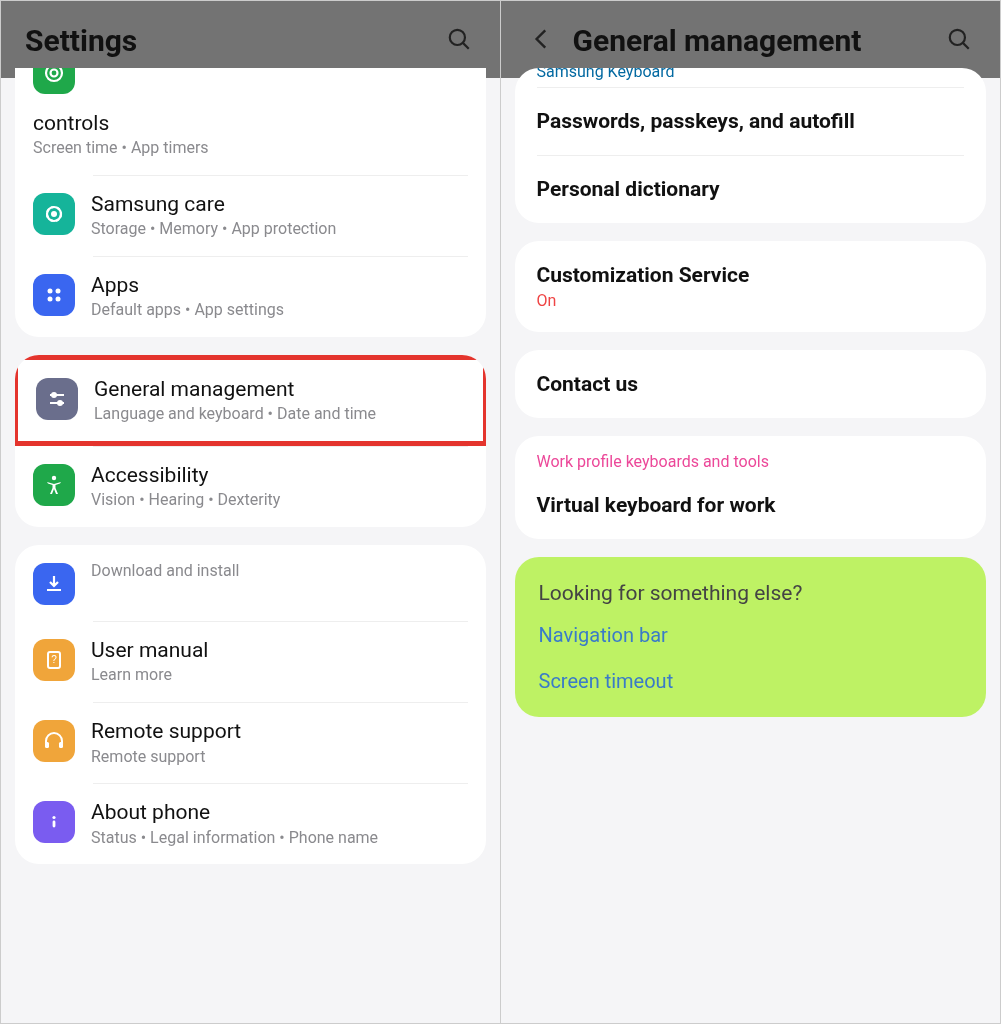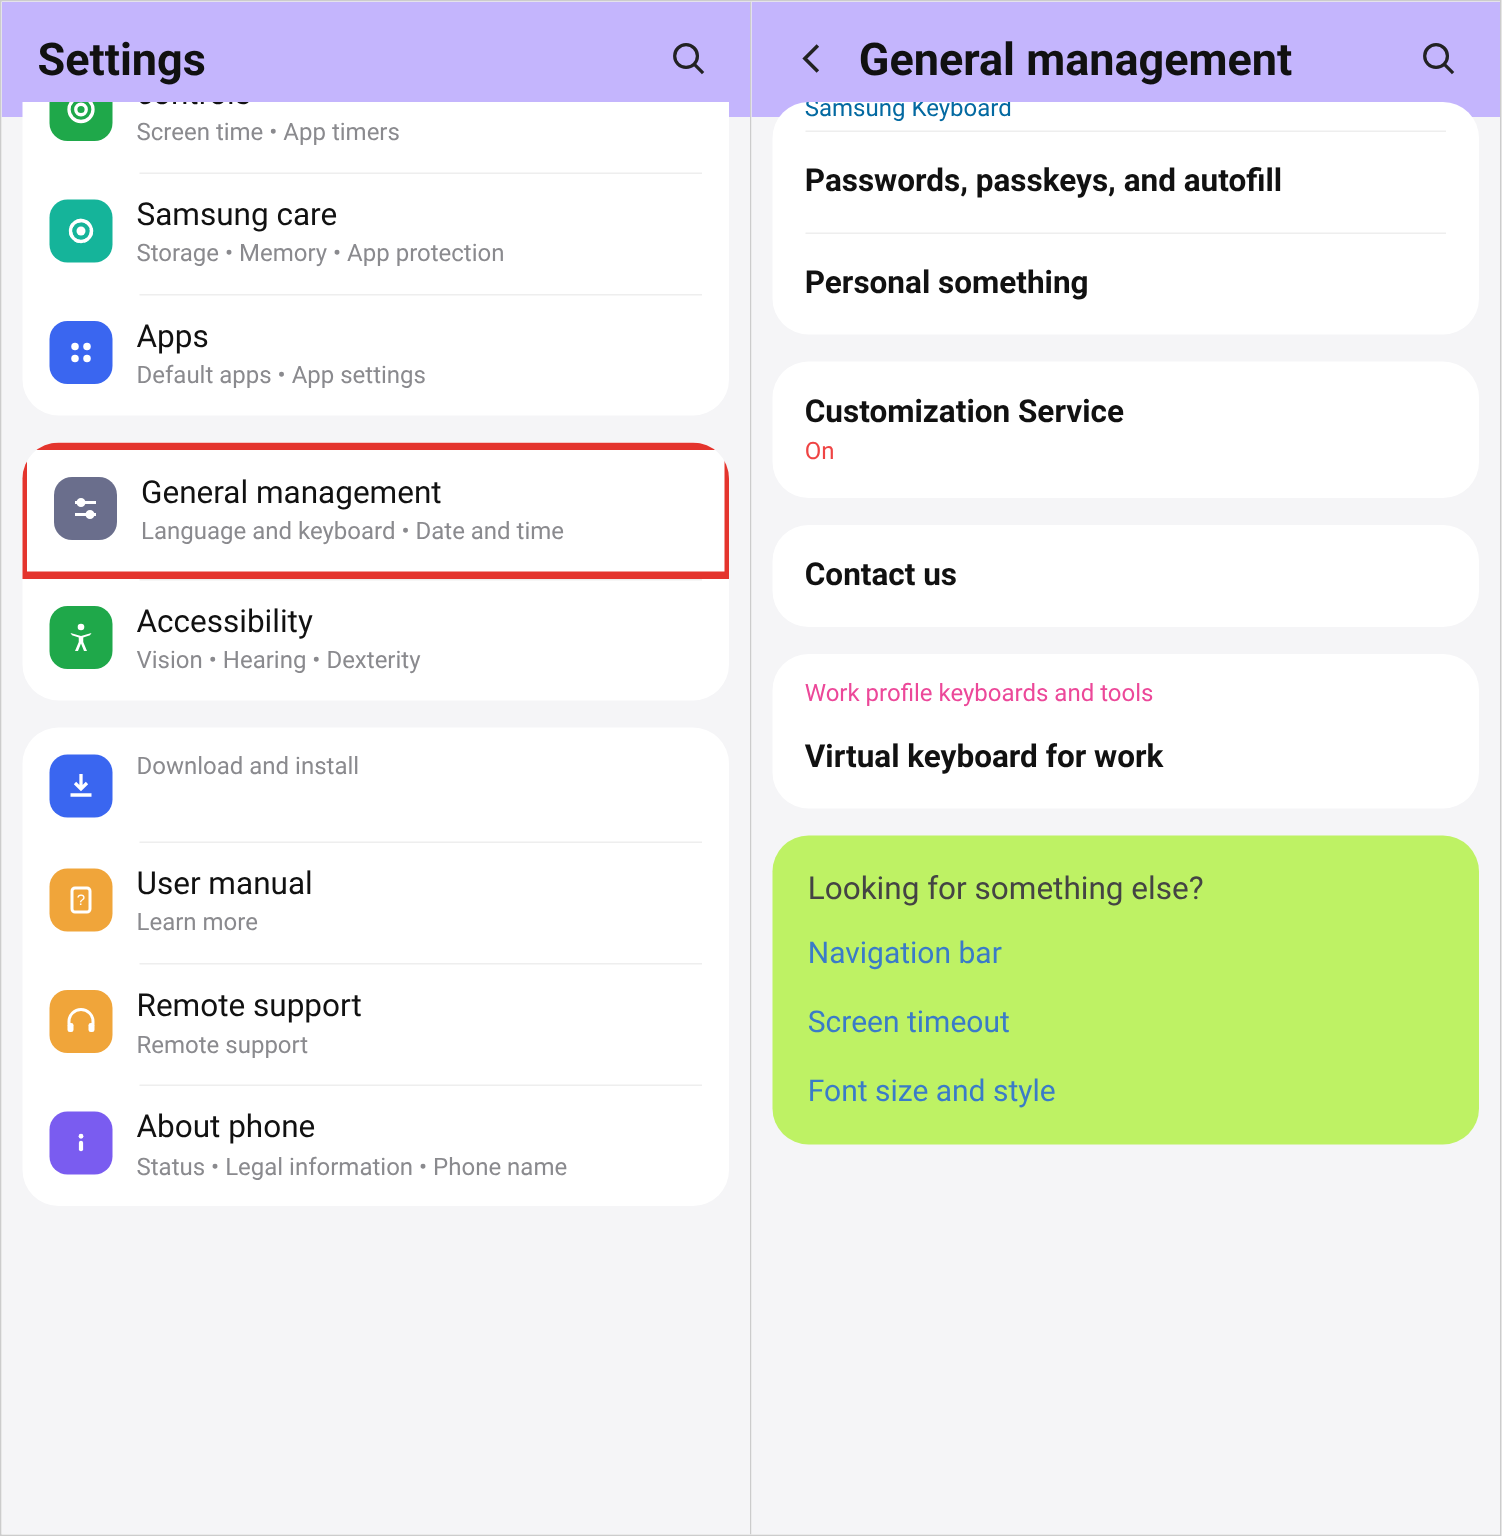--- a/index.html
+++ b/index.html
@@ -17,21 +17,21 @@
     background: #f5f5f7;
     overflow: hidden;
     position: relative;
   }
   .pane-left { border-right: 1px solid #ccc; }
   .header {
     display: flex;
     align-items: center;
     justify-content: space-between;
     padding: 22px 24px 20px 24px;
-    background: #c4b5fd;
+    background: #737373;
   }
   .header-left { display: flex; align-items: center; gap: 14px; }
   .title {
     font-size: 30px;
     font-weight: 700;
     color: #111;
   }
   .search-btn, .back-btn {
     background: none;
     border: none;
@@ -164,21 +164,21 @@
       <span>
         <svg viewBox="0 0 24 24" fill="none" stroke="currentColor" stroke-width="2">
             <circle cx="10.5" cy="10.5" r="7"></circle>
             <line x1="21" y1="21" x2="15.8" y2="15.8"></line>
           </svg>
       </span>
     </button>
   </div>
   <div class="content" id="left-content">
       <div class="card" style="margin-top: -10px; border-top-left-radius: 0px; border-top-right-radius: 0px;">
-        <div class="item" style="padding-top: 0px; margin-top: -18px;">
+        <div class="item" style="padding-top: 0px; margin-top: -18px; flex-direction: column;">
           <div class="icon-circle" style="background: rgb(31, 168, 74);">
             <svg viewBox="0 0 24 24" fill="none" stroke="white" stroke-width="2.2">
               <circle cx="12" cy="12" r="8"></circle>
               <circle cx="12" cy="12" r="3.5"></circle>
             </svg>
           </div>
           <div class="item-text">
             <div class="item-title">controls</div>
             <div class="item-sub">Screen time  •  App timers</div>
           </div>
@@ -318,21 +318,21 @@
   <div class="content">
 
     <div class="card" style="margin-top:-10px; padding-top:0;">
       <div class="r-item" style="padding-top:6px; padding-bottom:10px;">
         <div class="r-sub-small">Samsung Keyboard</div>
       </div>
       <div class="r-item">
         <div class="r-title">Passwords, passkeys, and autofill</div>
       </div>
       <div class="r-item">
-        <div class="r-title">Personal something</div>
+        <div class="r-title">Personal dictionary</div>
       </div>
     </div>
 
 
     <div class="card">
       <div class="r-item">
         <div class="r-title">Customization Service</div>
         <div class="r-sub-link">On</div>
       </div>
     </div>
@@ -347,17 +347,16 @@
       <div class="section-label">Work profile keyboards and tools</div>
       <div class="r-item" style="padding-top:12px;">
         <div class="r-title">Virtual keyboard for work</div>
       </div>
     </div>
 
     <div class="suggest-card">
       <div class="suggest-title">Looking for something else?</div>
       <a class="suggest-link">Navigation bar</a>
       <a class="suggest-link">Screen timeout</a>
-      <a class="suggest-link">Font size and style</a>
     </div>
 
   </div>
 </div>
 
 </body></html>

